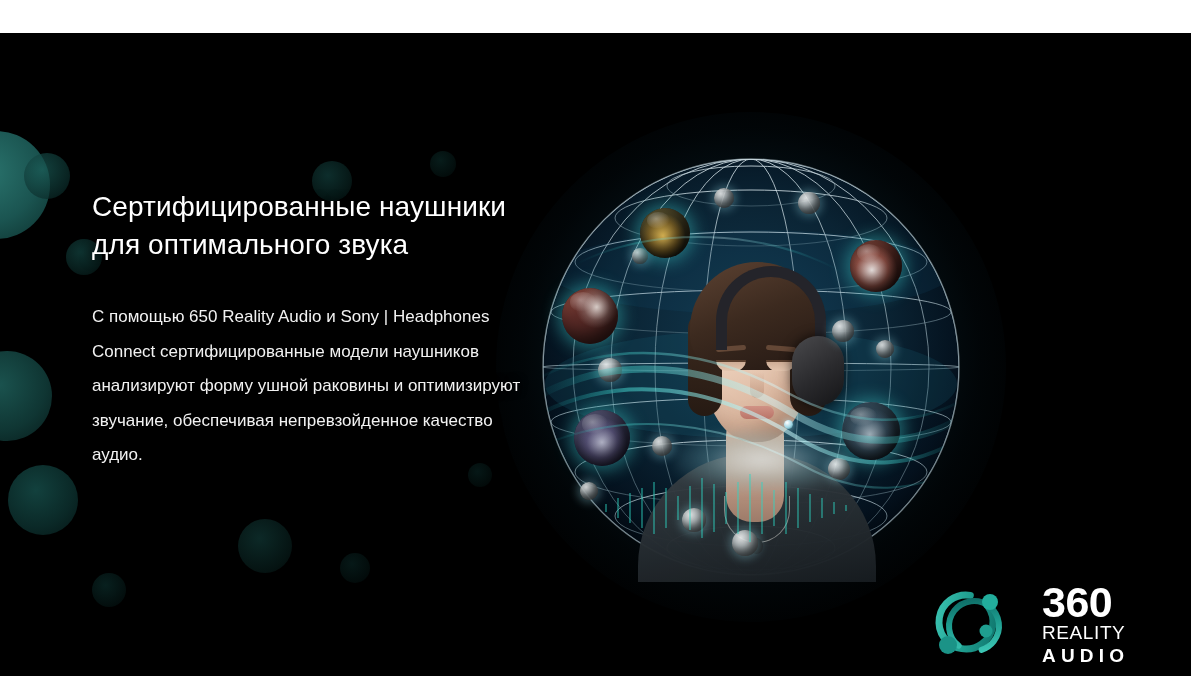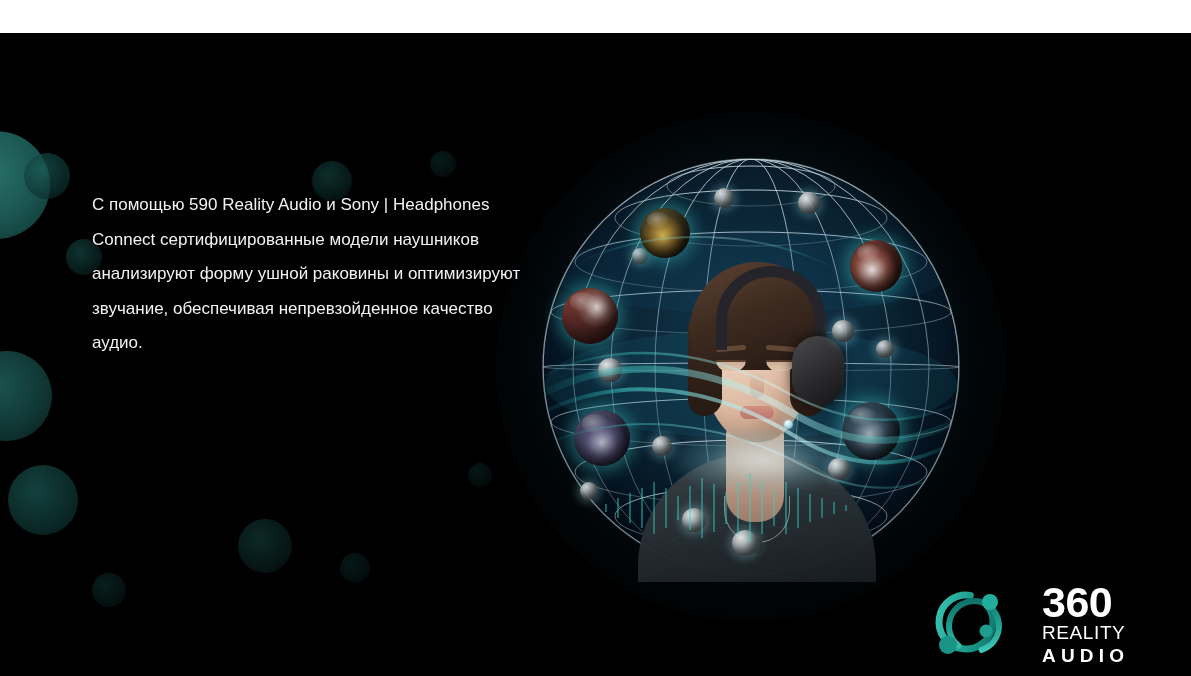--- a/index.html
+++ b/index.html
@@ -401,21 +401,22 @@
       <div class="bokeh bk7"></div>
       <div class="bokeh bk8"></div>
       <div class="bokeh bk9"></div>
       <div class="bokeh bk10"></div>
       <div class="bokeh bk11"></div>
       <div class="bokeh bk12"></div>
       <div class="bokeh bk13"></div>
     </div>
 
     <div class="copy">
-      <p class="bodycopy">С помощью 590 Reality Audio и Sony | Headphones Connect сертифицированные модели наушников анализируют форму ушной раковины и оптимизируют звучание, обеспечивая непревзойденное качество аудио.</p>
+      <h1 class="headline">Сертифицированные наушники для оптимального звука</h1>
+      <p class="bodycopy">С помощью 650 Reality Audio и Sony | Headphones Connect сертифицированные модели наушников анализируют форму ушной раковины и оптимизируют звучание, обеспечивая непревзойденное качество аудио.</p>
     </div>
 
     <div class="globe-wrap">
       <div class="globe-glow"></div>
 
       <div class="globe">
         <svg width="430" height="430" viewBox="0 0 430 430" aria-hidden="true">
           <defs>
             <radialGradient id="gfill" cx="50%" cy="42%" r="62%">
               <stop offset="0%" stop-color="#12384e" stop-opacity=".96"></stop>

